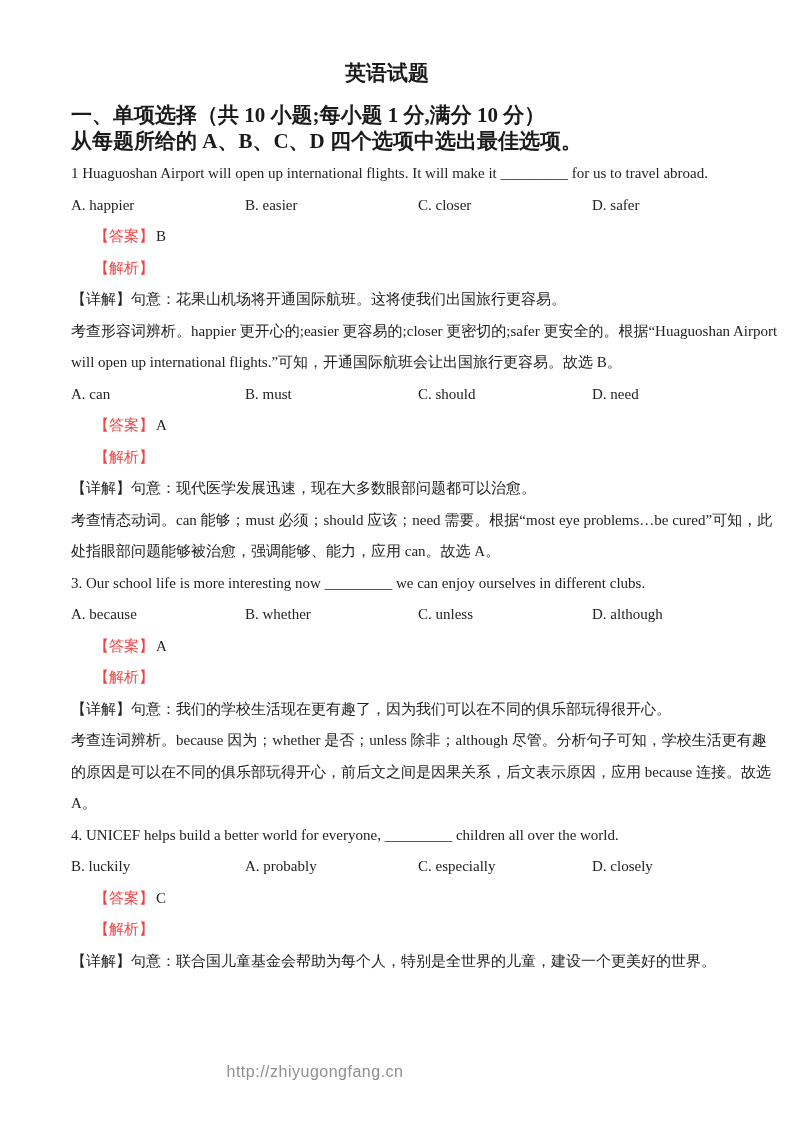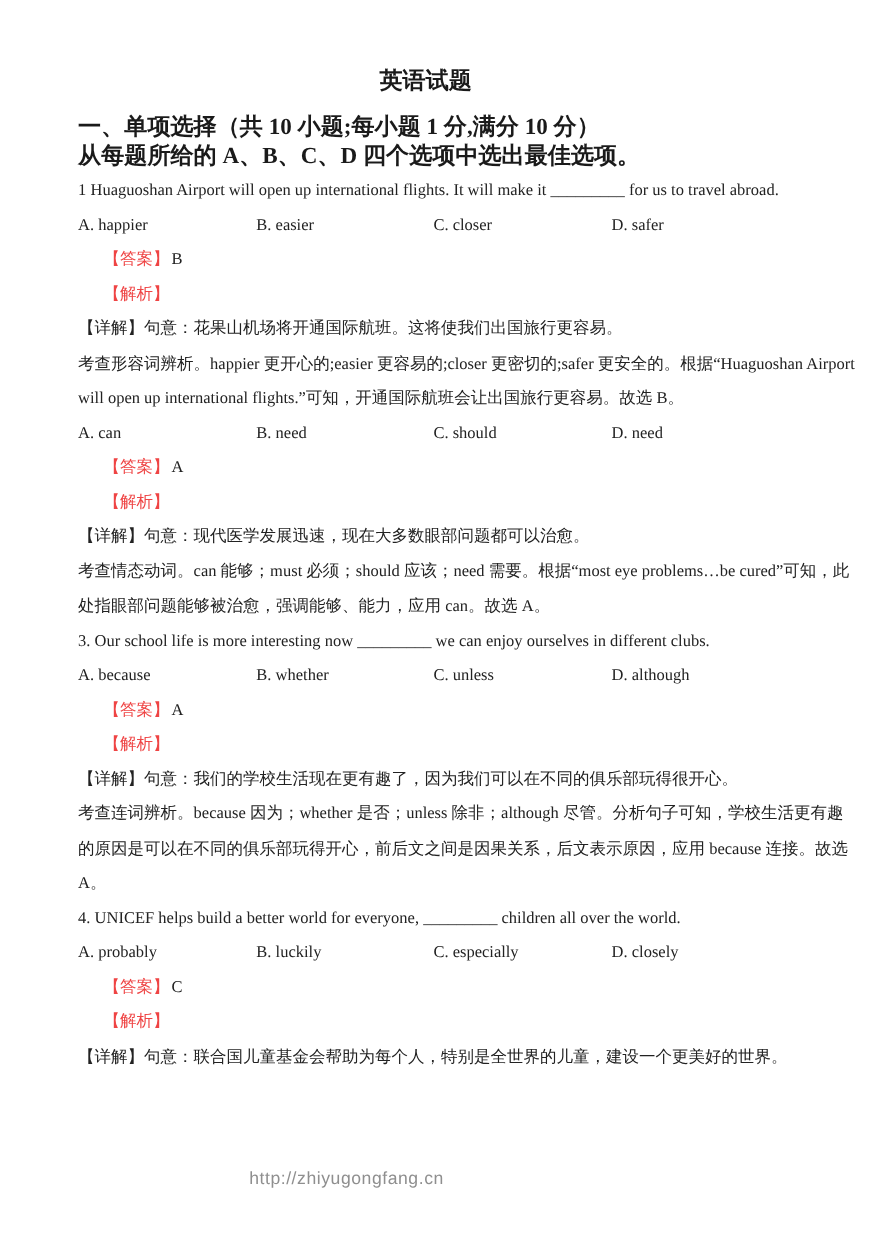--- a/index.html
+++ b/index.html
@@ -38,20 +38,21 @@
     line-height: 31.5px;
     white-space: nowrap;
     color: #222222;
   }
   .opts {
     display: grid;
     grid-template-columns: 162px 161px 162px 1fr;
     font-size: 15px;
     line-height: 31.5px;
     white-space: nowrap;
+    gap: 12px;
   }
   .blue-label {
     color: #ef4444;
     margin-left: 23px;
   }
   .answer-value {
     color: #222222;
     margin-left: 2px;
   }
   .footer {
@@ -91,21 +92,21 @@
       <span class="blue-label">【解析】</span>
     </div>
     <div class="line">【详解】句意：花果山机场将开通国际航班。这将使我们出国旅行更容易。</div>
     <div class="line">考查形容词辨析。happier 更开心的;easier 更容易的;closer 更密切的;safer 更安全的。根据“Huaguoshan Airport</div>
     <div class="line">will open up international flights.”可知，开通国际航班会让出国旅行更容易。故选 B。</div>
   </div>
 
   <div>
     <div class="opts">
       <span>A. can</span>
-      <span>B. need</span>
+      <span>B. must</span>
       <span>C. should</span>
       <span>D. need</span>
     </div>
     <div class="line">
       <span class="blue-label">【答案】</span><span class="answer-value">A</span>
     </div>
     <div class="line">
       <span class="blue-label">【解析】</span>
     </div>
     <div class="line">【详解】句意：现代医学发展迅速，现在大多数眼部问题都可以治愈。</div>
@@ -129,22 +130,22 @@
     </div>
     <div class="line">【详解】句意：我们的学校生活现在更有趣了，因为我们可以在不同的俱乐部玩得很开心。</div>
     <div class="line">考查连词辨析。because 因为；whether 是否；unless 除非；although 尽管。分析句子可知，学校生活更有趣</div>
     <div class="line">的原因是可以在不同的俱乐部玩得开心，前后文之间是因果关系，后文表示原因，应用 because 连接。故选</div>
     <div class="line">A。</div>
   </div>
 
   <div>
     <div class="line">4. UNICEF helps build a better world for everyone, _________ children all over the world.</div>
     <div class="opts">
+      <span>B. luckily</span>
       <span>A. probably</span>
-      <span>B. luckily</span>
       <span>C. especially</span>
       <span>D. closely</span>
     </div>
     <div class="line">
       <span class="blue-label">【答案】</span><span class="answer-value">C</span>
     </div>
     <div class="line">
       <span class="blue-label">【解析】</span>
     </div>
     <div class="line">【详解】句意：联合国儿童基金会帮助为每个人，特别是全世界的儿童，建设一个更美好的世界。</div>

